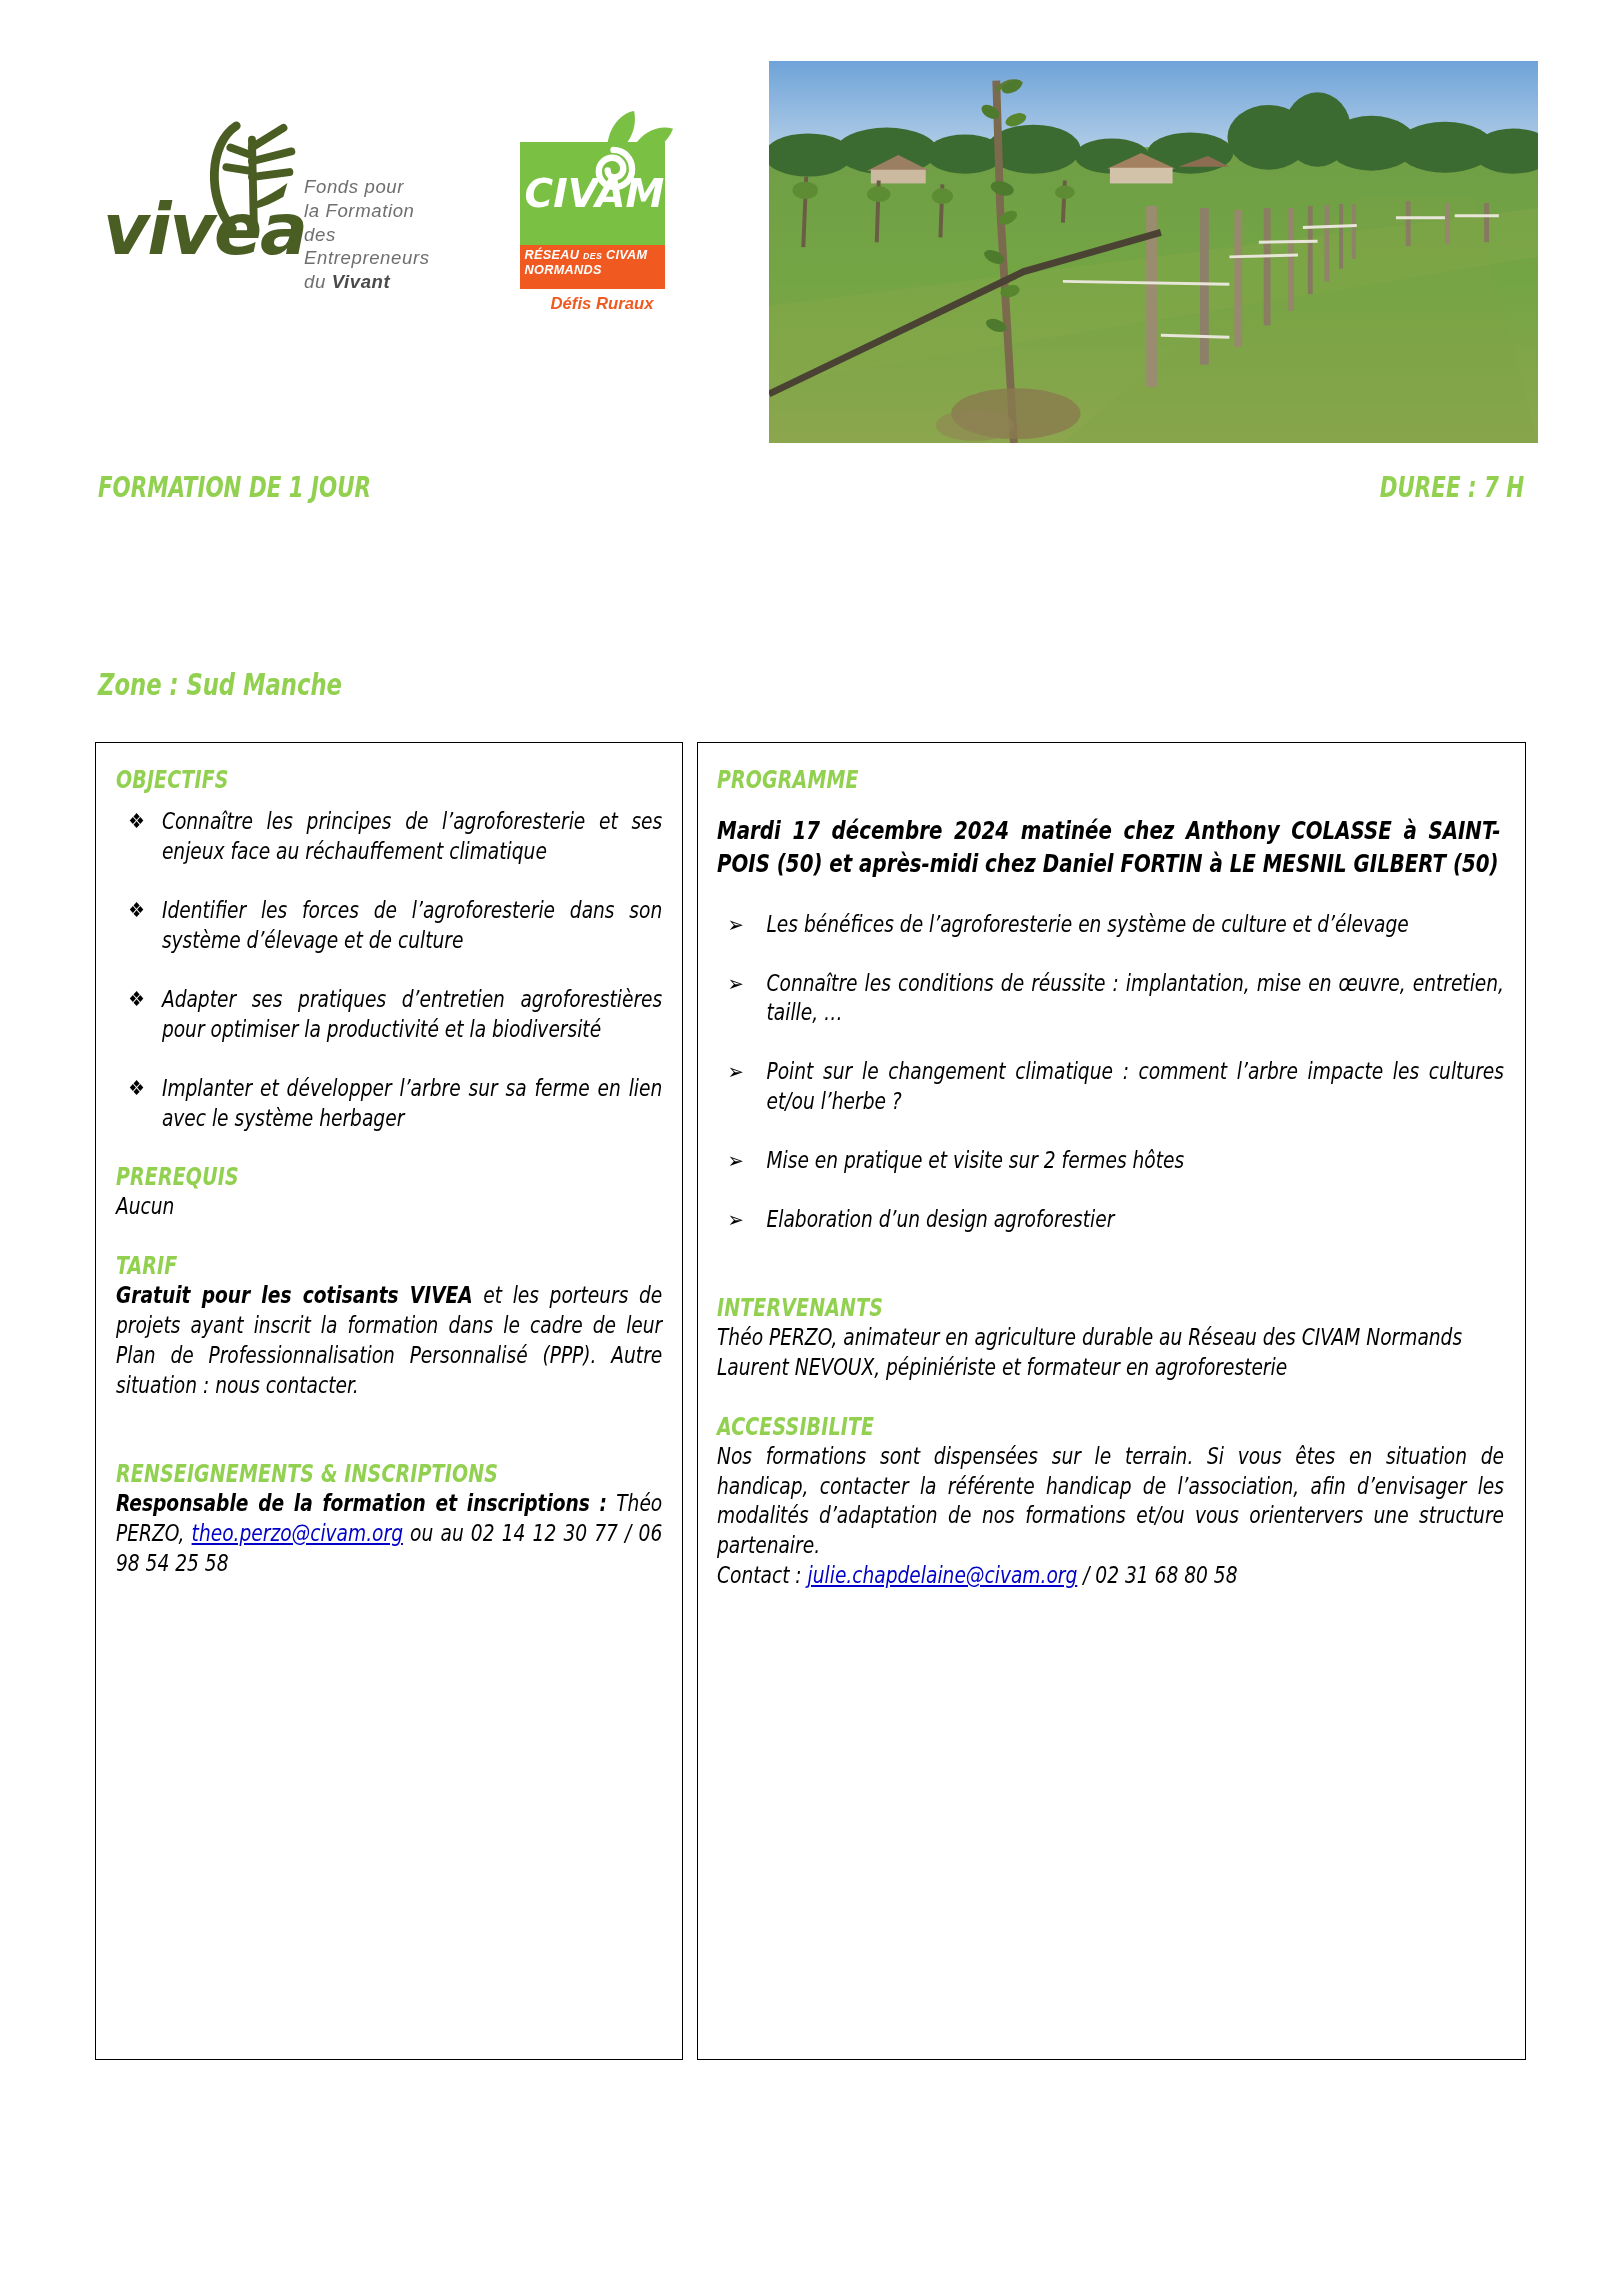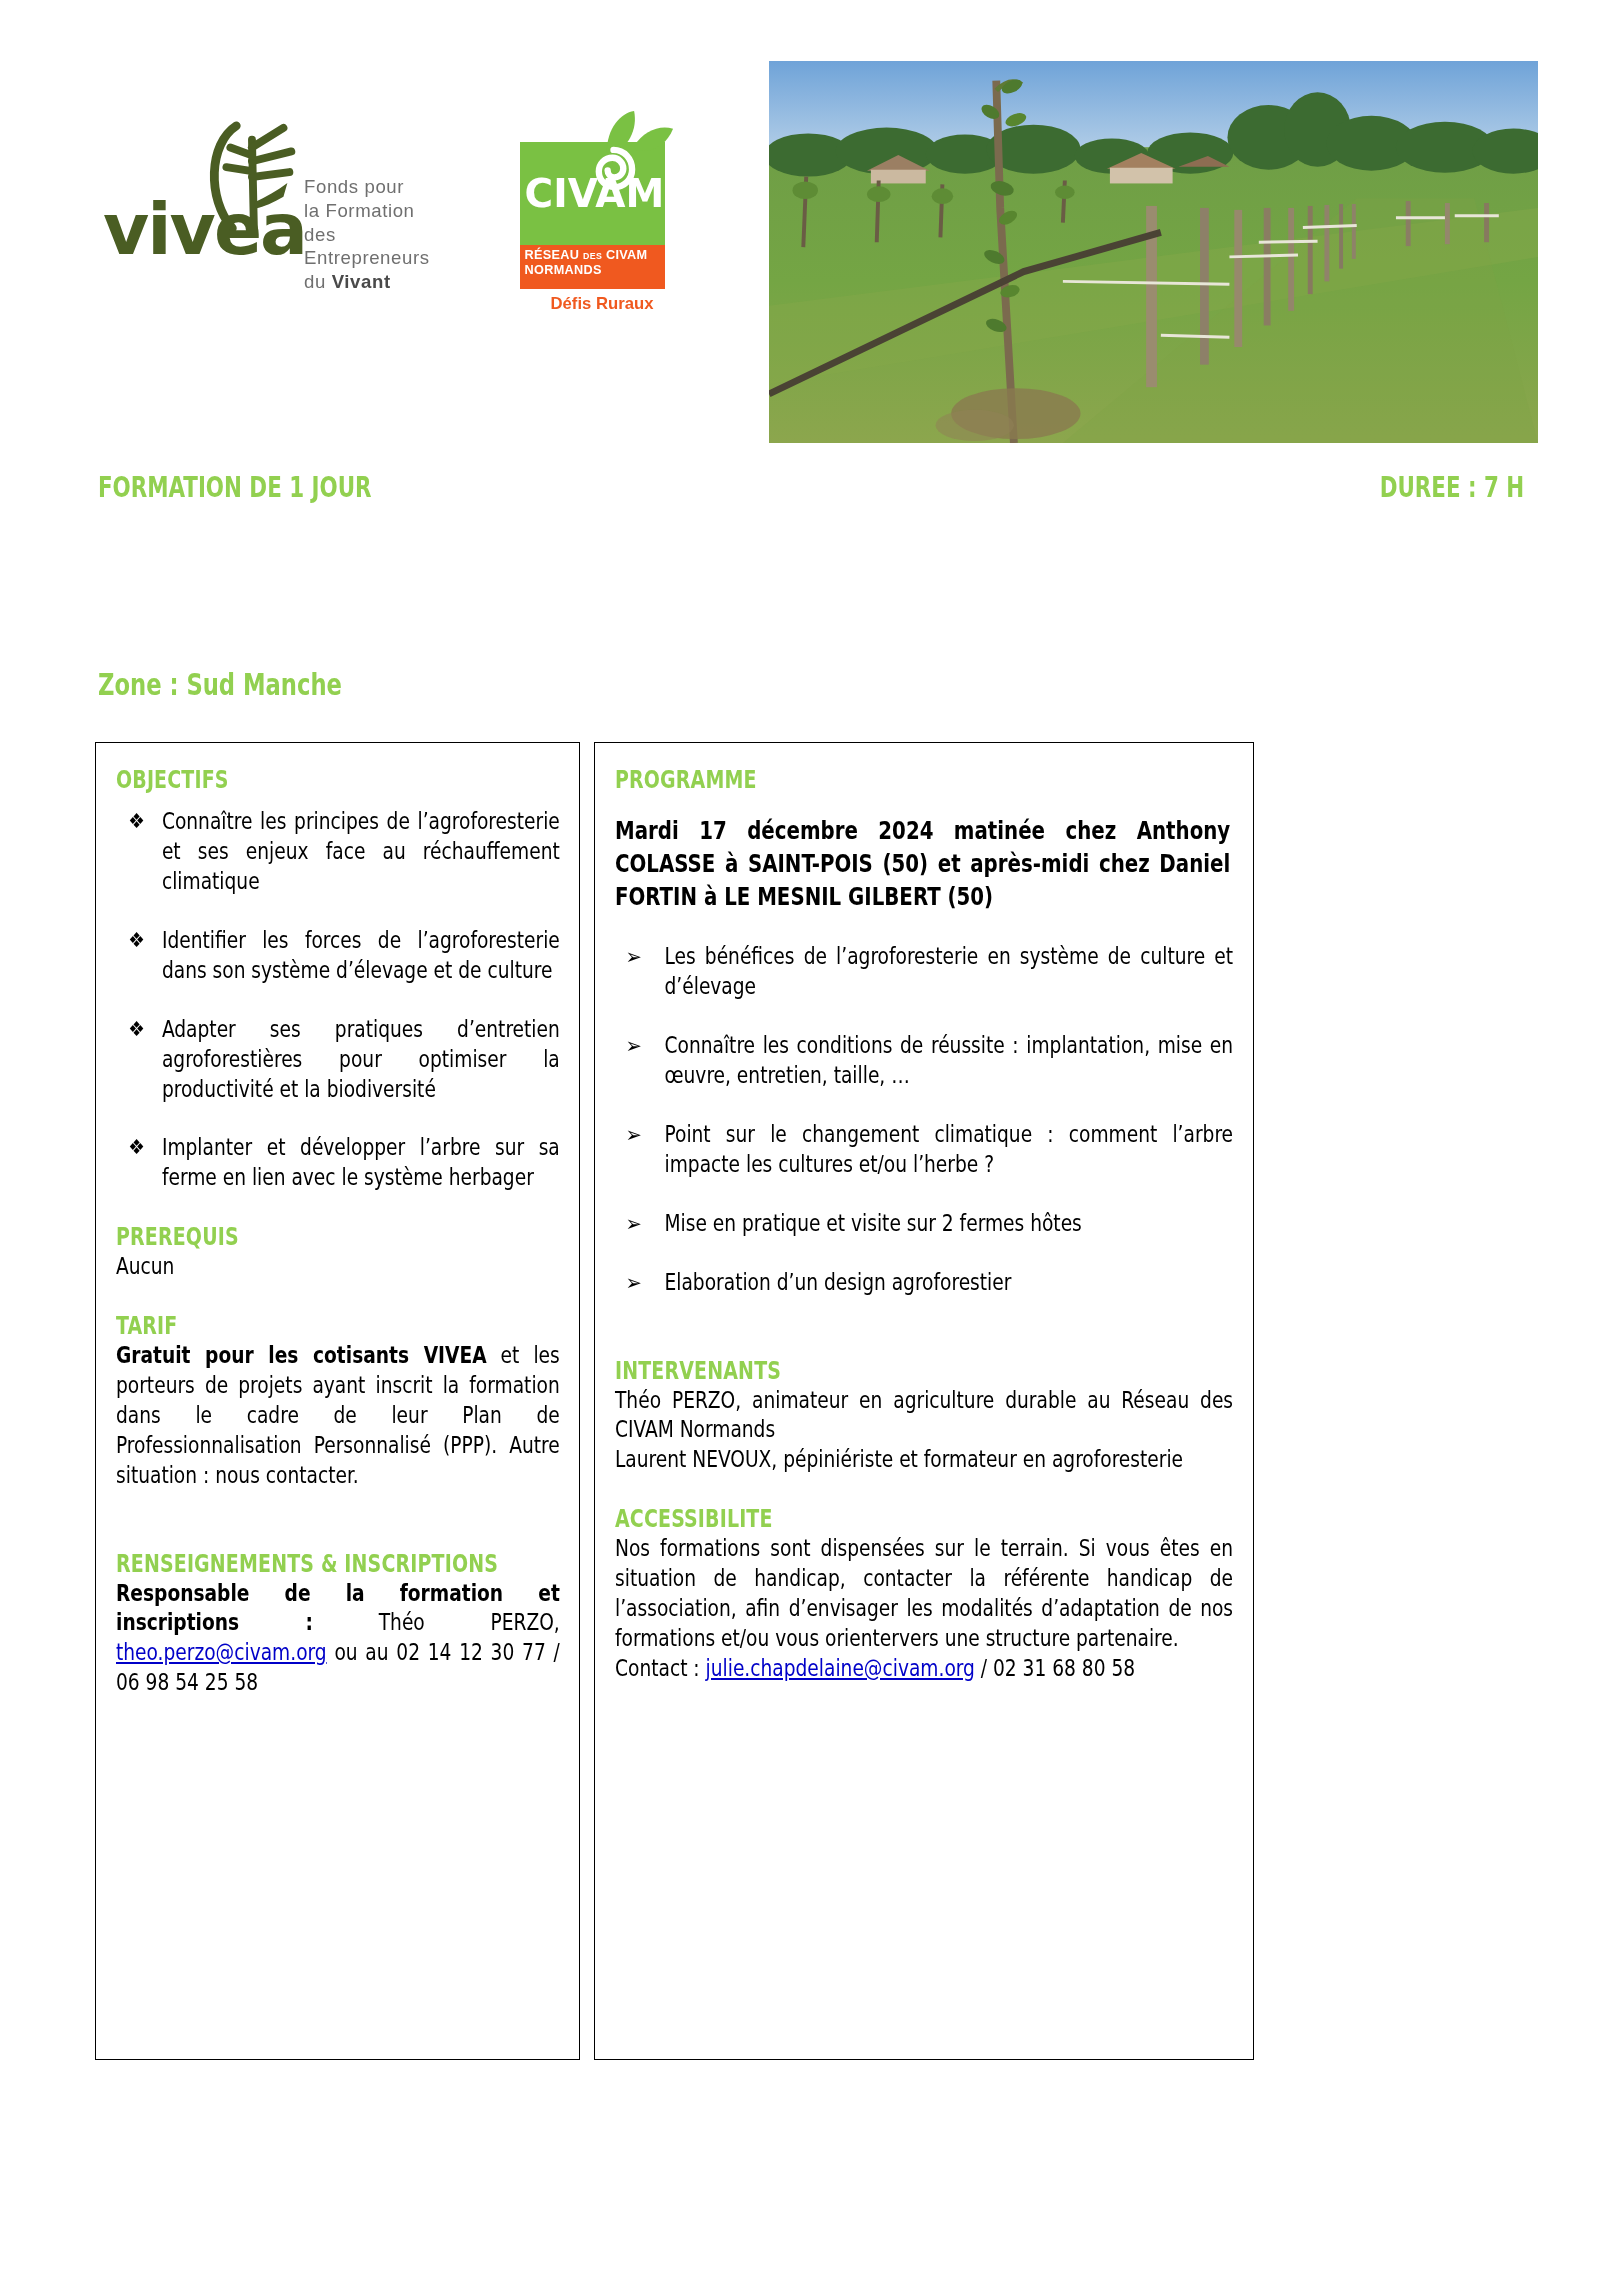--- a/index.html
+++ b/index.html
@@ -13,20 +13,21 @@
     font-family: "Liberation Sans", sans-serif;
     color: #000000;
     position: relative;
     overflow: hidden;
   }
   .page {
     position: relative;
     width: 1622px;
     height: 2293px;
     background: #ffffff;
+    font-style: italic;
   }
 
   
   .header-zone {
     position: absolute;
     left: 0; top: 0;
     width: 1622px;
     height: 461px;
   }
 
@@ -201,21 +202,21 @@
     transform: scaleX(0.84);
     transform-origin: left center;
     white-space: nowrap;
   }
 
   
   .columns {
     position: absolute;
     left: 95px;
     top: 742px;
-    width: 1159px;
+    width: 1431px;
     height: 1318px;
     display: flex;
     gap: 13.7px;
   }
   .col {
     border: 1.6px solid #000000;
     box-sizing: border-box;
     background: #ffffff;
     padding: 21.6px 19.6px 17.6px 19.6px;
   }

